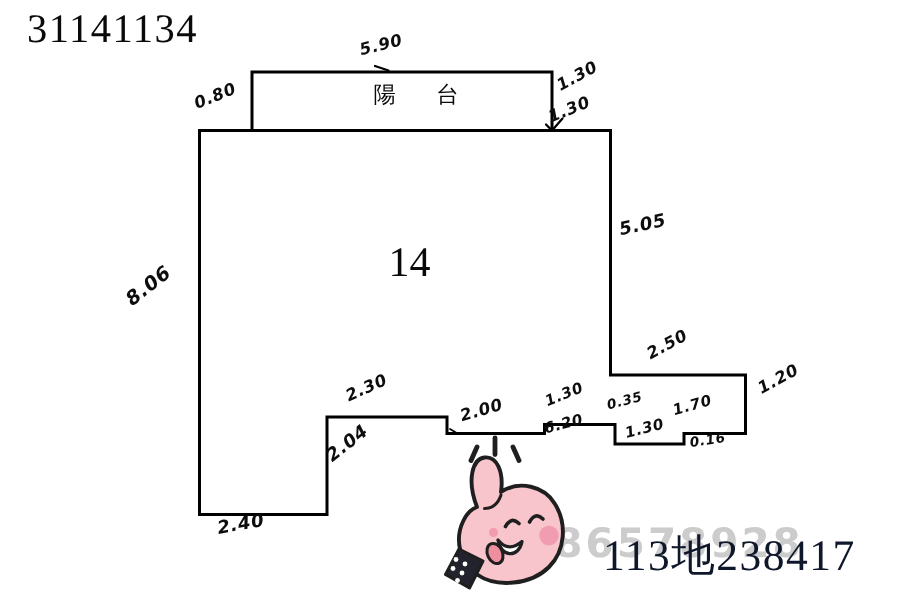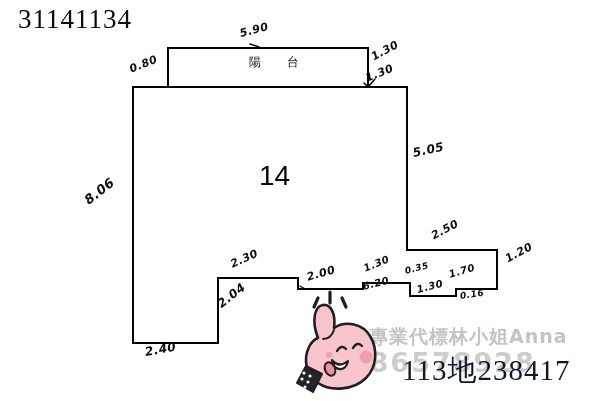--- a/index.html
+++ b/index.html
@@ -8,26 +8,26 @@
     overflow:hidden;font-family:"DejaVu Sans",sans-serif;border-radius:27px;
   }
   #plan-svg{position:absolute;left:0;top:0;}
   .doc-number{
     position:absolute;left:18px;top:4px;
     font-family:"Liberation Serif","DejaVu Serif",serif;
     font-size:27px;color:#0a0a0a;letter-spacing:1px;
   }
   .unit-label{
     position:absolute;left:259px;top:160px;
-    font-family:Liberation Sans, sans-serif;
+    font-family:Liberation Serif, serif;
     font-size:28px;color:#0a0a0a;
   }
   .balcony-label{
     position:absolute;left:249px;top:54px;
-    font-size:12px;color:#0a0a0a;word-spacing:22px;
+    font-size:15px;color:#0a0a0a;word-spacing:22px;
     font-family:"DejaVu Sans",sans-serif;
   }
   .meas{
     position:absolute;
     font-family:"DejaVu Sans",sans-serif;
     font-style:italic;font-weight:bold;
     font-size:11px;color:#0d0d0d;letter-spacing:0.5px;
     transform-origin:left center;white-space:nowrap;
   }
   .m-balcony-top{left:240px;top:27px;transform:rotate(-14deg);}
@@ -97,21 +97,20 @@
   <div class="meas m-step-016">0.16</div>
   <div class="meas m-seg-130-low">1.30</div>
   <div class="meas m-step-035">0.35</div>
   <div class="meas m-seg-130-up">1.30</div>
   <div class="meas m-total-620">6.20</div>
   <div class="meas m-seg-200">2.00</div>
   <div class="meas m-seg-230">2.30</div>
   <div class="meas m-annex-right">2.04</div>
   <div class="meas m-annex-bottom">2.40</div>
 
-  <div class="wm-name">專業代標林小姐Anna</div>
   <div class="wm-phone">0986578928</div>
 
   <div class="case-number">113地238417</div>
 
   <svg class="sticker" width="100" height="115" viewBox="0 0 100 115">
 
     <g stroke="#1f1f1f" stroke-width="3.2" stroke-linecap="round" fill="none">
       <path d="M22,12 L18,21"></path>
       <path d="M34,6 L34,17"></path>
       <path d="M46,12 L50,21"></path>

